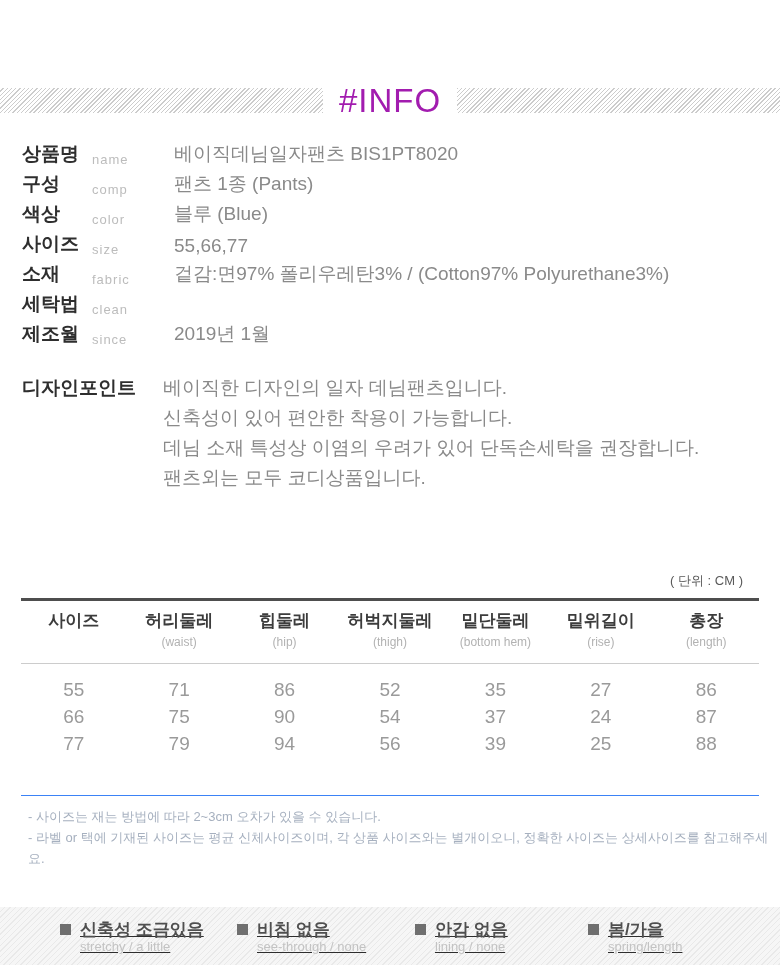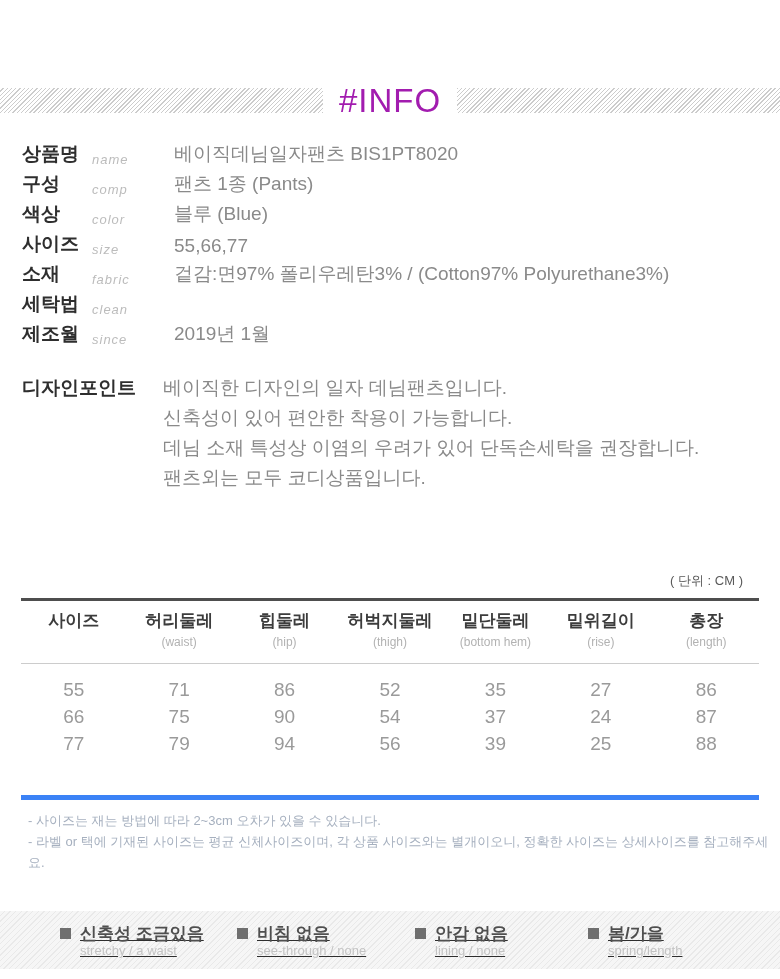--- a/index.html
+++ b/index.html
@@ -44,21 +44,20 @@
     text-align:justify;
     text-align-last:justify;
   }
   .info-sub {
     display:inline-block;
     width:64px;
     margin-left:4px;
     font-size:13px;
     letter-spacing:1px;
     color:#bcbcbc;
-    font-style:italic;
   }
   .info-value {
     margin-left:18px;
     font-size:19px;
     color:#8a8a8a;
   }
 
   
   .design-section { margin:26px 0 0 22px; display:flex; }
   .design-label {
@@ -80,21 +79,21 @@
     color:#5a5a5a;
     height:18px;
     line-height:18px;
   }
   .size-table { margin:8px 21px 0 21px; }
   .size-table .t-top { border-top:3px solid #4e4e4e; }
   .t-header { display:flex; padding:10px 0 12px 0; border-bottom:1px solid #cccccc; }
   .t-col { flex:1; text-align:center; }
   .t-col .ko { font-size:17px; font-weight:bold; color:#3c3c3c; line-height:20px; display:block; }
   .t-col .en { font-size:12px; color:#b2b2b2; line-height:18px; margin-top:2px; display:block; }
-  .t-body { padding:12px 0 38px 0; border-bottom:5px solid #3b82f6; }
+  .t-body { padding:12px 0 38px 0; border-bottom:1px solid #3b82f6; }
   .t-row { display:flex; }
   .t-cell { flex:1; text-align:center; font-size:19px; color:#9a9a9a; line-height:27px; }
 
   
   .notes { margin:10px 0 0 28px; font-size:13px; line-height:21px; color:#a6b0bf; }
 
   
   .feature-bar {
     margin-top:38px;
     height:58px;
@@ -236,21 +235,21 @@
 <div class="notes">
   <div>- 사이즈는 재는 방법에 따라 2~3cm 오차가 있을 수 있습니다.</div>
   <div>- 라벨 or 택에 기재된 사이즈는 평균 신체사이즈이며, 각 상품 사이즈와는 별개이오니, 정확한 사이즈는 상세사이즈를 참고해주세요.</div>
 </div>
 
 <div class="feature-bar">
   <div class="feature-item fi-0">
     <span class="bullet"></span>
     <span>
       <span class="f-ko">신축성 조금있음</span>
-      <span class="f-en">stretchy / a waist</span>
+      <span class="f-en">stretchy / a little</span>
     </span>
   </div>
   <div class="feature-item fi-1">
     <span class="bullet"></span>
     <span>
       <span class="f-ko">비침 없음</span>
       <span class="f-en">see-through / none</span>
     </span>
   </div>
   <div class="feature-item fi-2">

